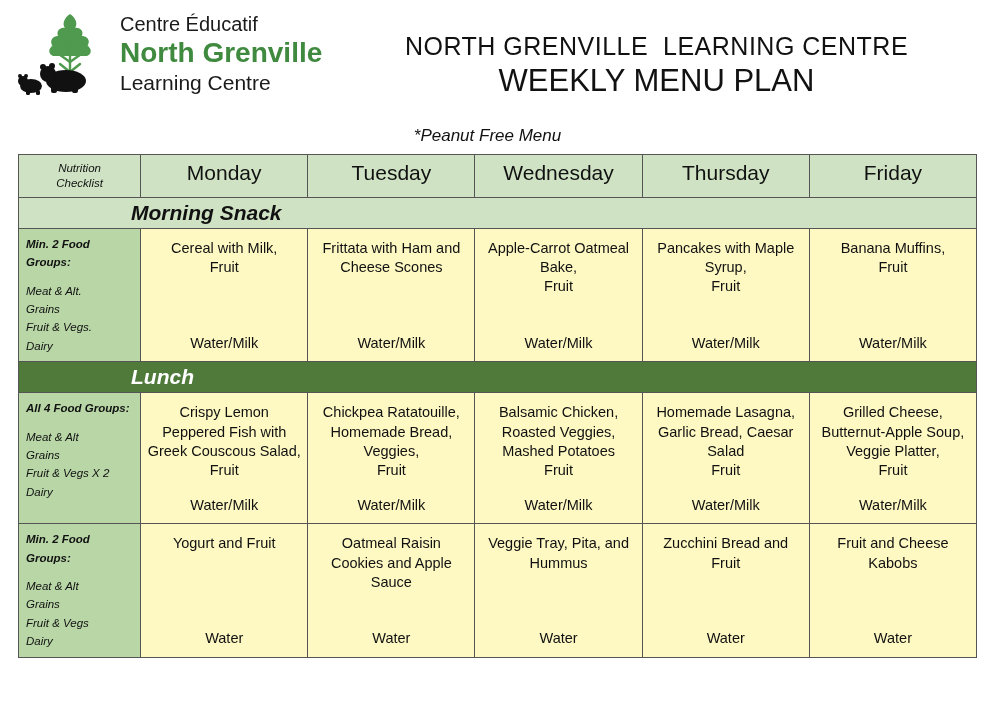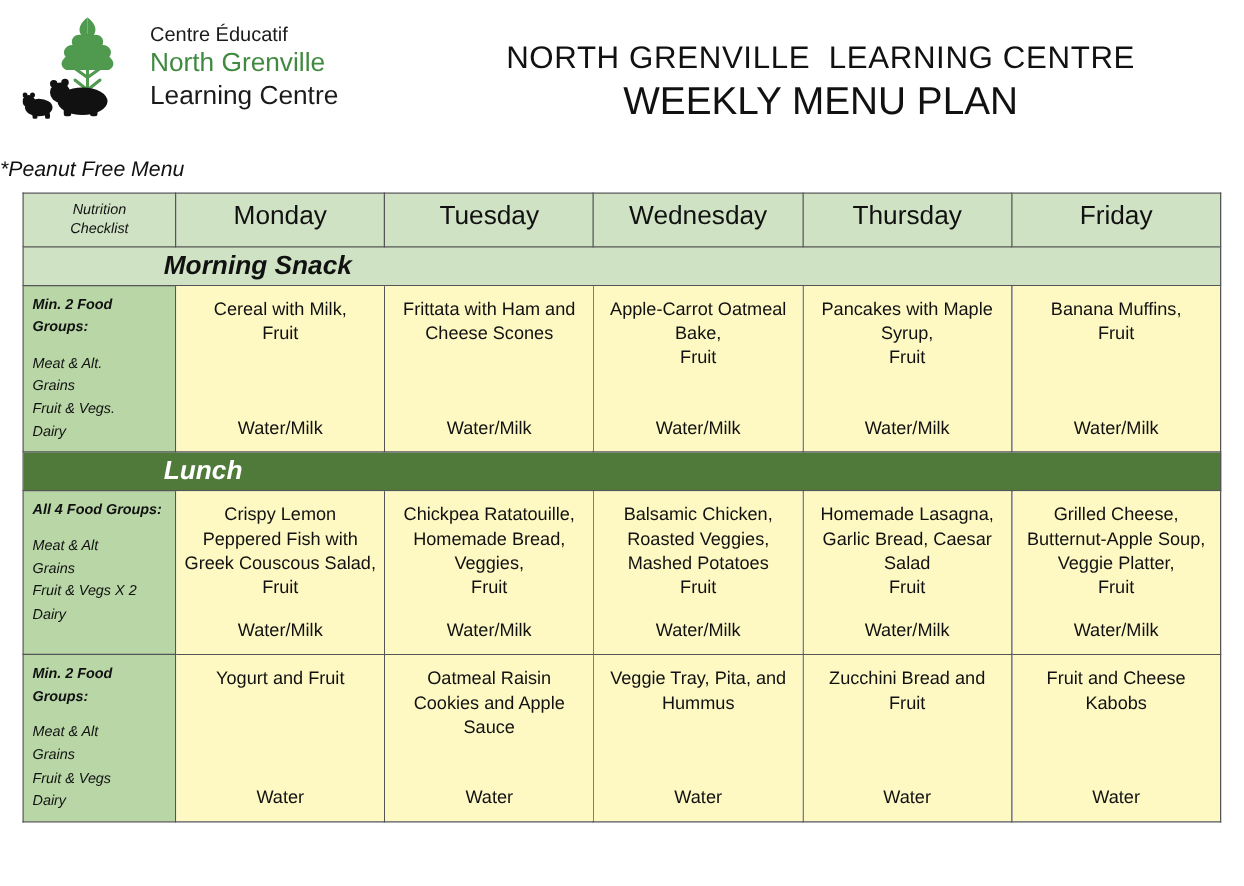--- a/index.html
+++ b/index.html
@@ -35,26 +35,26 @@
     width: 96px;
     height: 92px;
     position: relative;
     flex: none;
   }
   .logo-text {
     margin-left: 6px;
     line-height: 1.22;
   }
   .logo-line1 {
-    font-size: 16px;
+    font-size: 20px;
     color: #1a1a1a;
   }
   .logo-line2 {
-    font-size: 21px;
-    font-weight: normal;
+    font-size: 28px;
+    font-weight: bold;
     color: #3f8a3f;
   }
   .logo-line3 {
     font-size: 21px;
     color: #1a1a1a;
   }
   .title-block {
     flex: 1;
     text-align: center;
     padding-top: 24px;
@@ -65,21 +65,21 @@
     letter-spacing: 0.5px;
     color: #111;
     white-space: pre;
   }
   .title-line2 {
     font-size: 31px;
     margin-top: 2px;
     color: #111;
   }
   .peanut {
-    text-align: left;
+    text-align: center;
     font-style: italic;
     font-size: 17px;
     padding-right: 20px;
     margin-top: 6px;
     margin-bottom: 8px;
   }
 
   
   .menu-wrap {
     padding: 0 18px;

